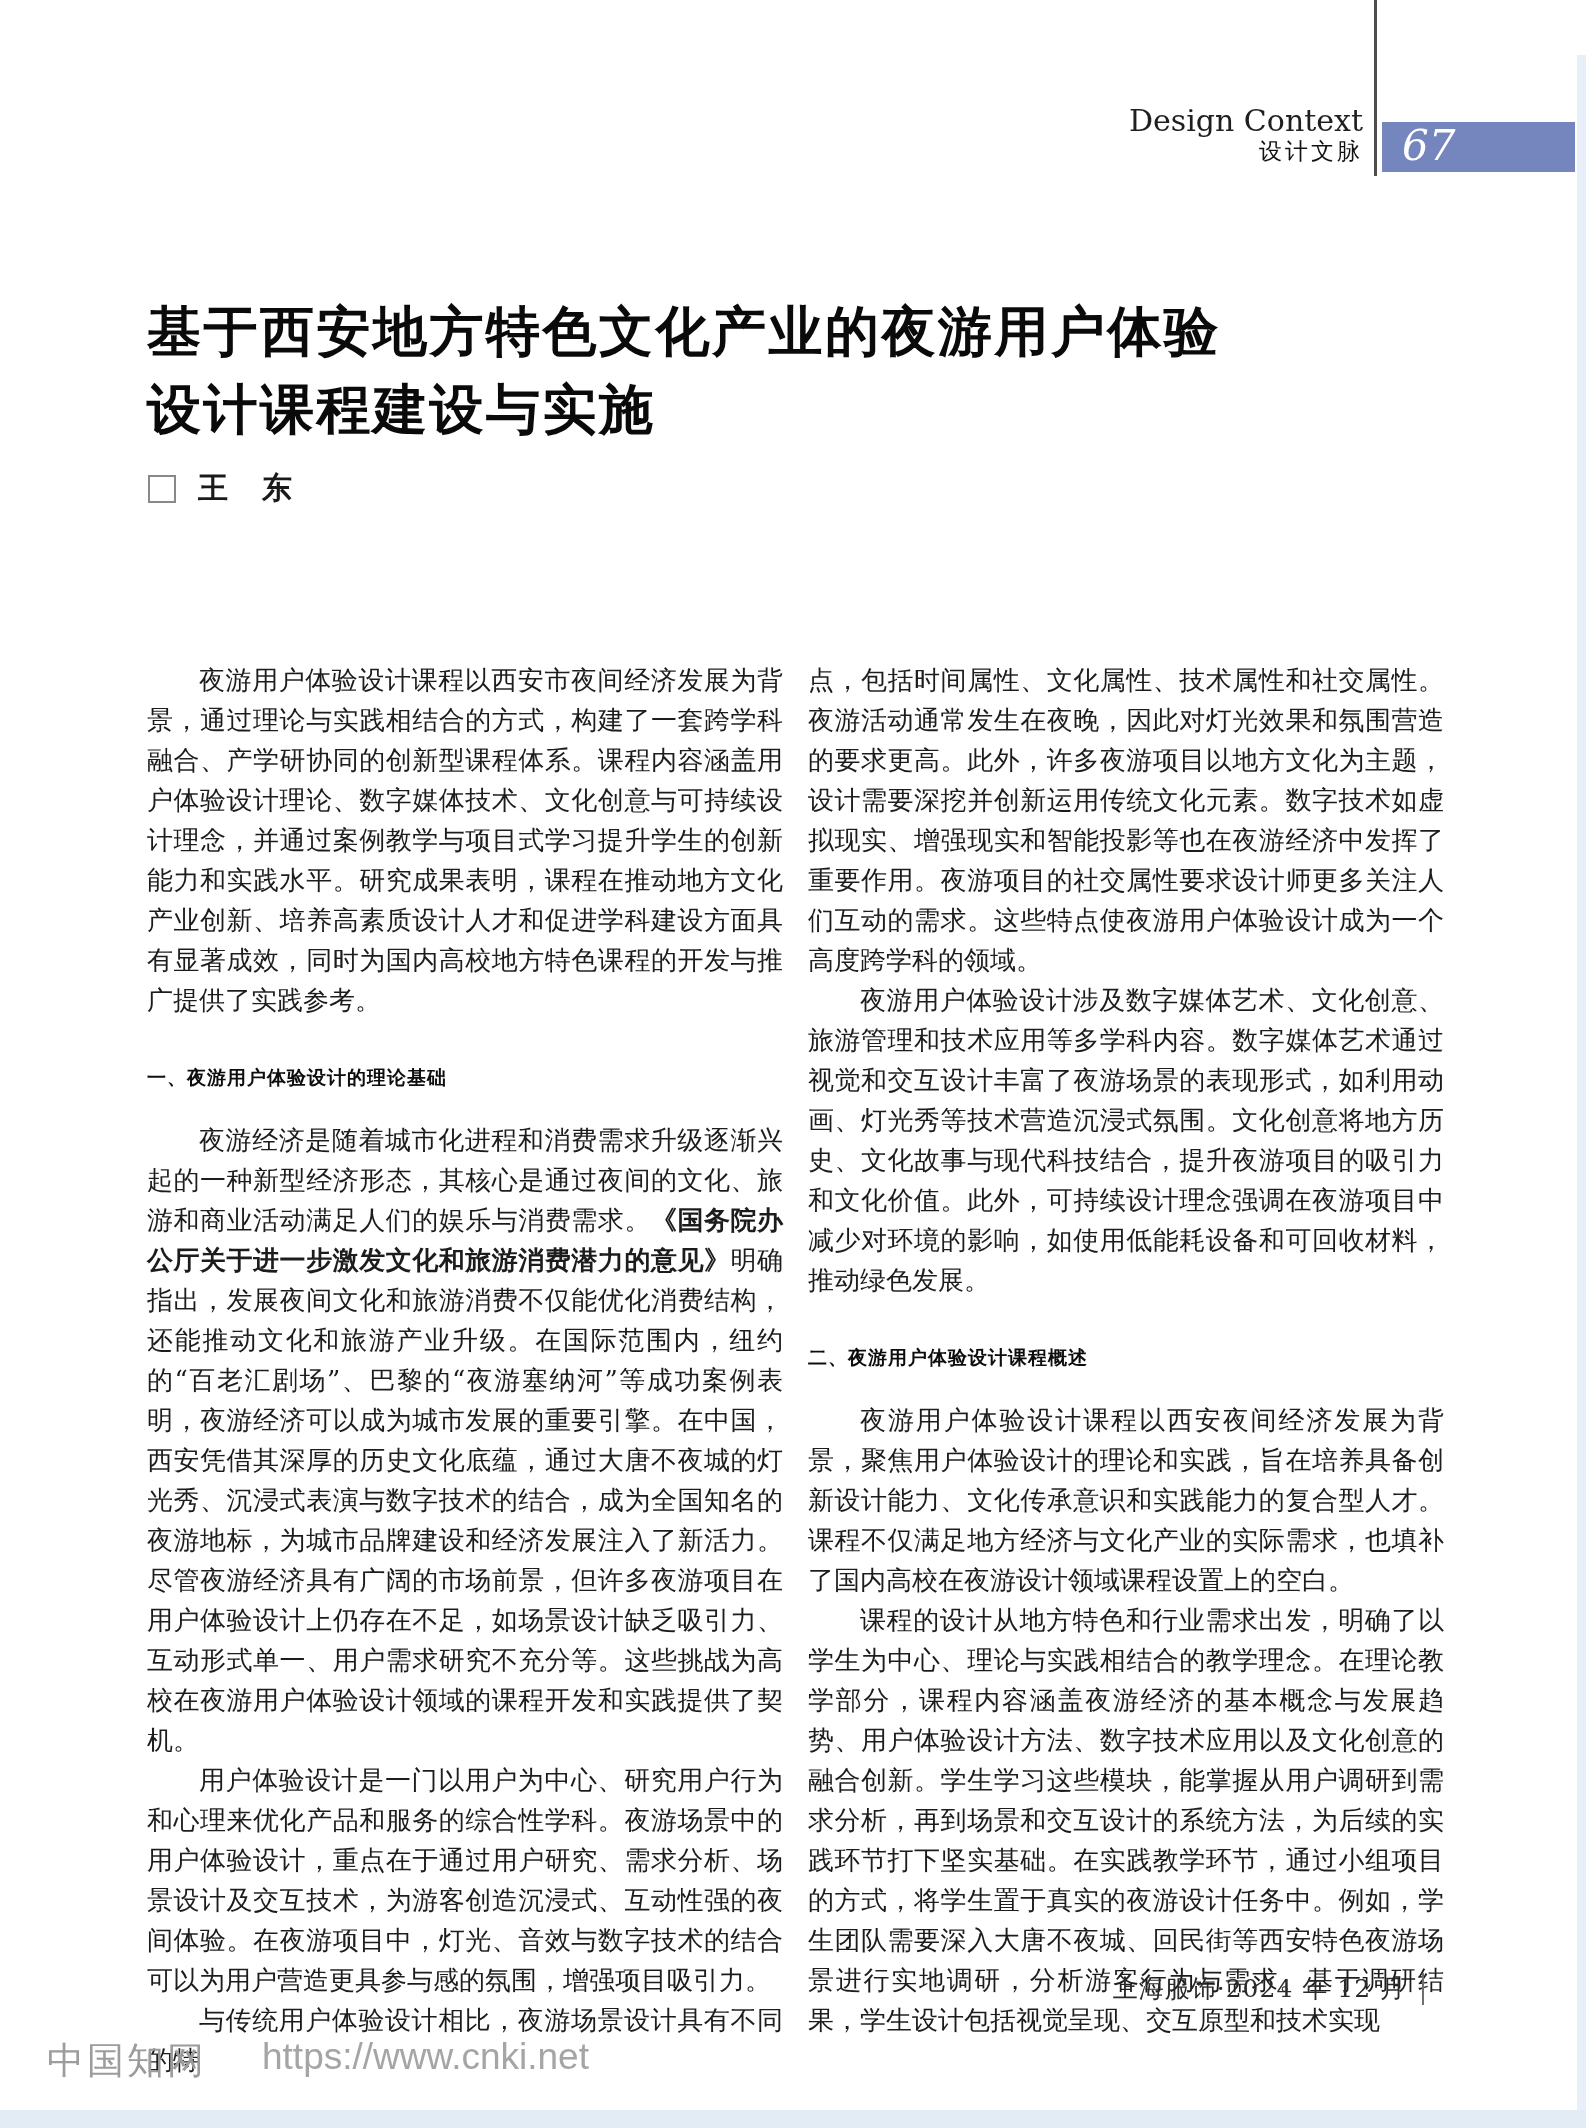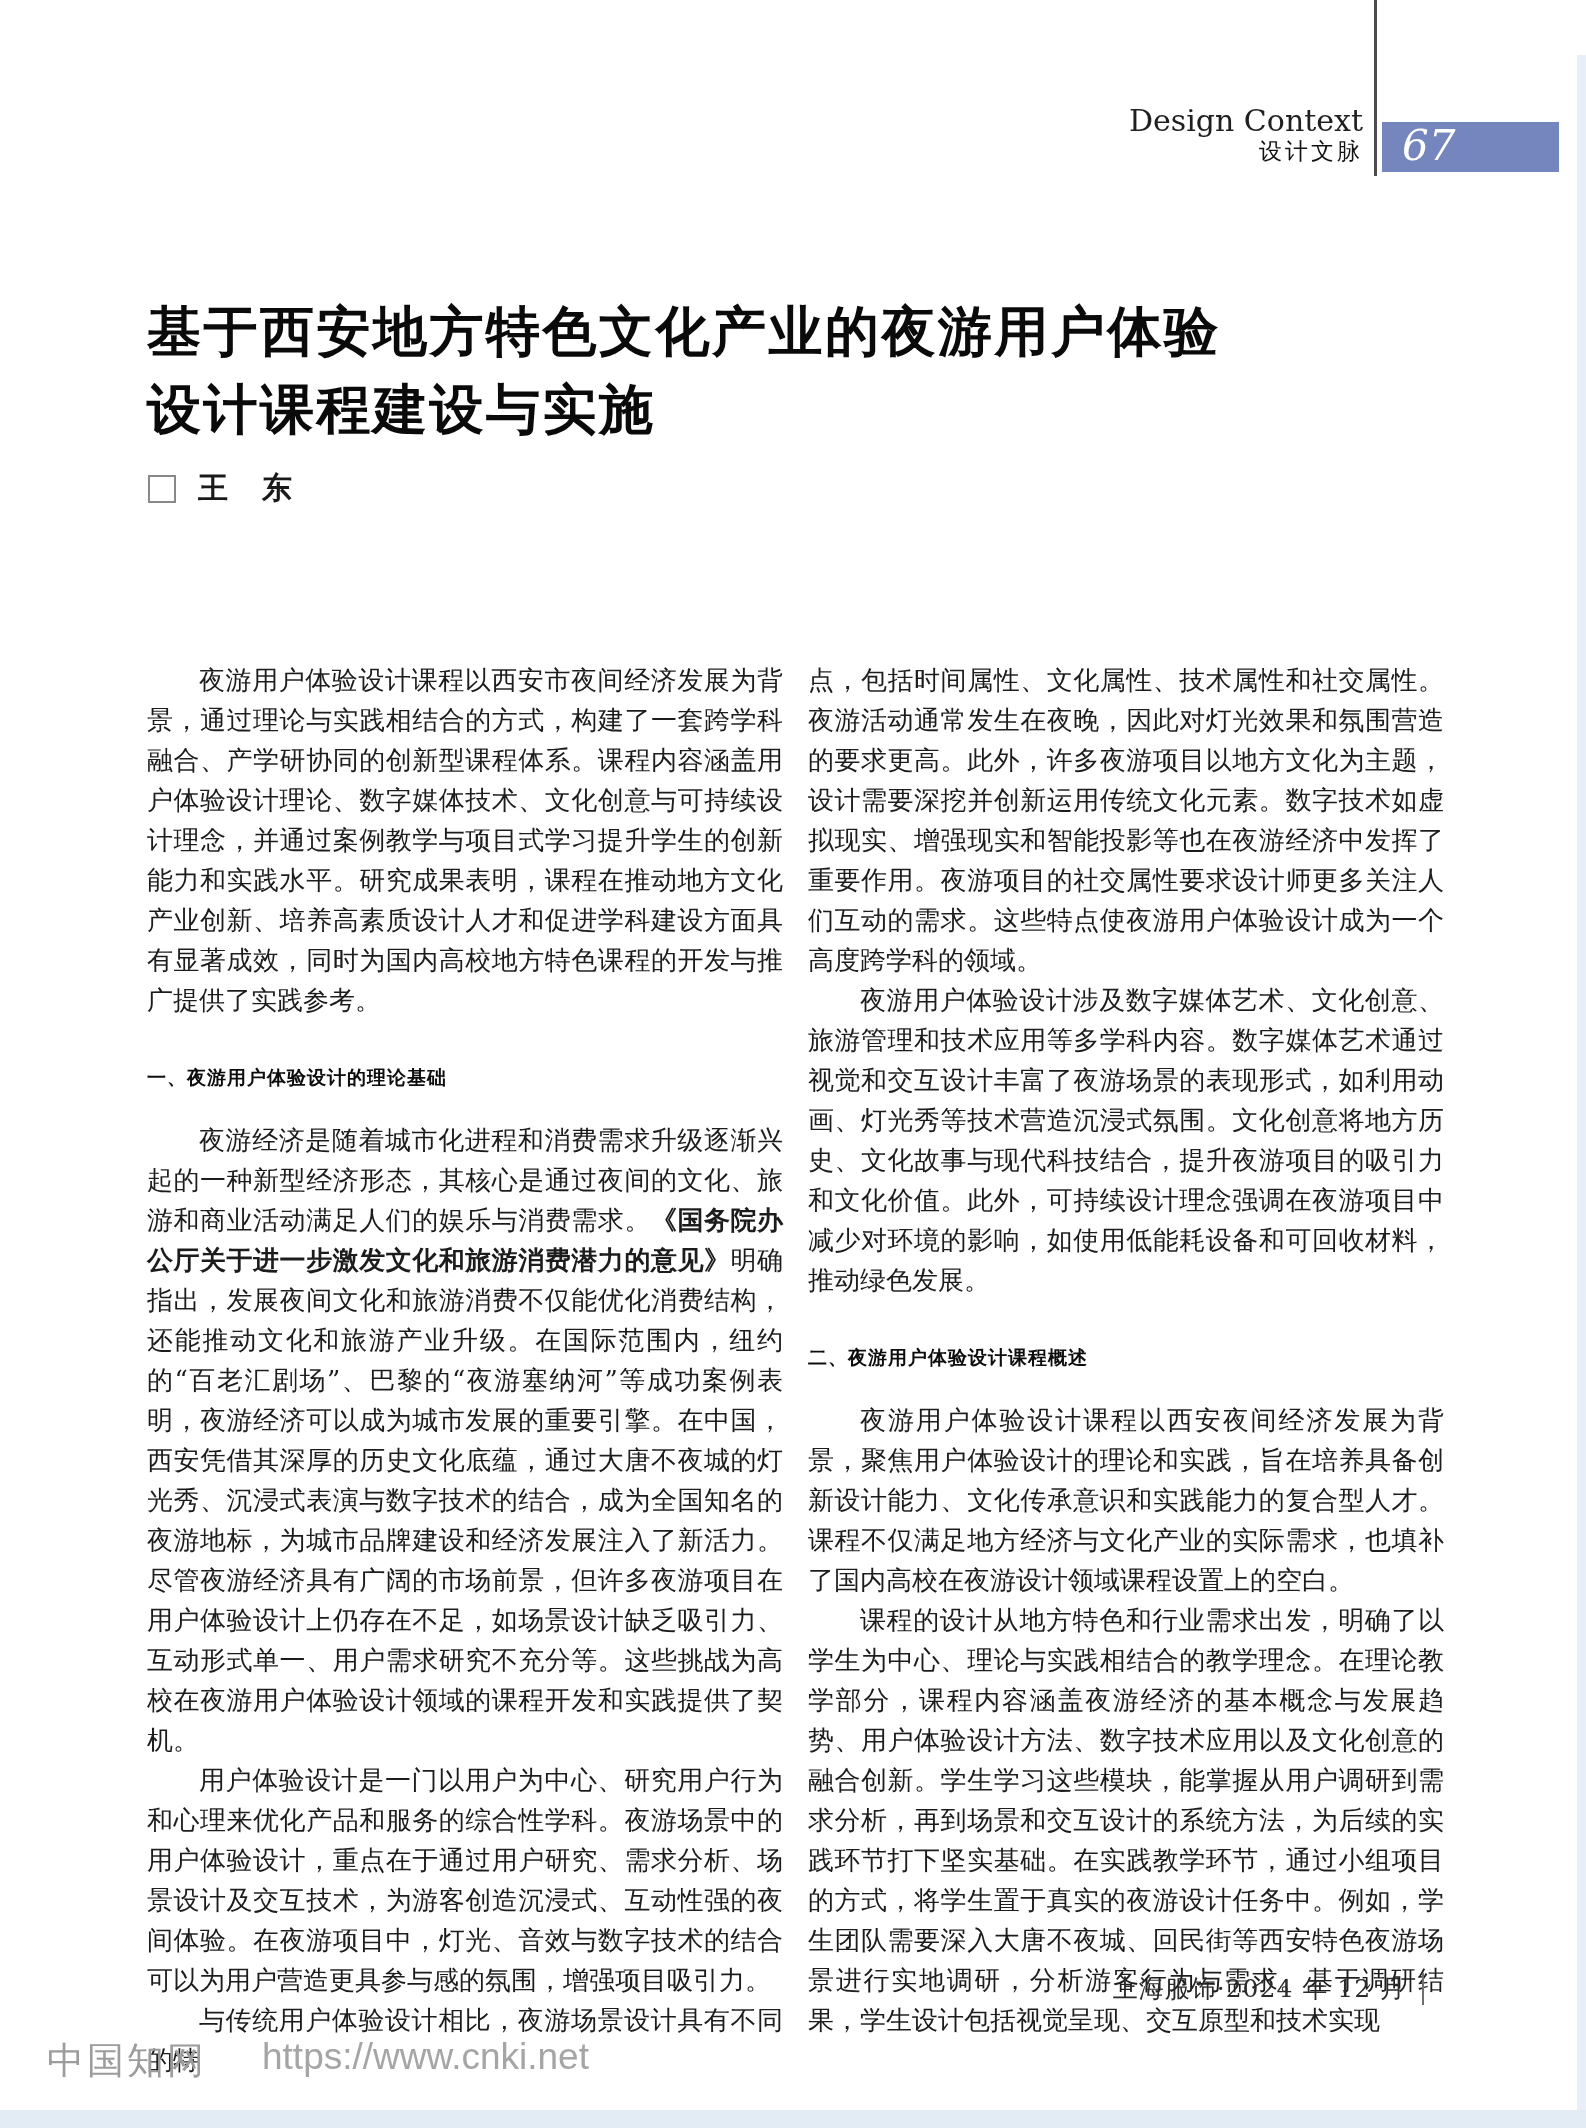--- a/index.html
+++ b/index.html
@@ -30,21 +30,21 @@
     font-size: 30px; line-height: 30px; color: #1f1f1f;
   }
   .header-zh {
     font-family: "Liberation Sans", "DejaVu Sans", sans-serif;
     font-weight: normal; font-size: 23px; line-height: 30px;
     letter-spacing: 3px; color: #111;
   }
   .page-num-box {
     position: absolute;
     left: 1382px; top: 122px;
-    width: 177px; height: 50px;
+    width: 193px; height: 50px;
     background: #7586be;
   }
   .page-num-box span {
     display: inline-block;
     padding-left: 20px;
     font-family: "DejaVu Serif", "Liberation Serif", serif;
     font-style: italic;
     font-size: 42px; line-height: 48px;
     color: #ffffff;
   }

